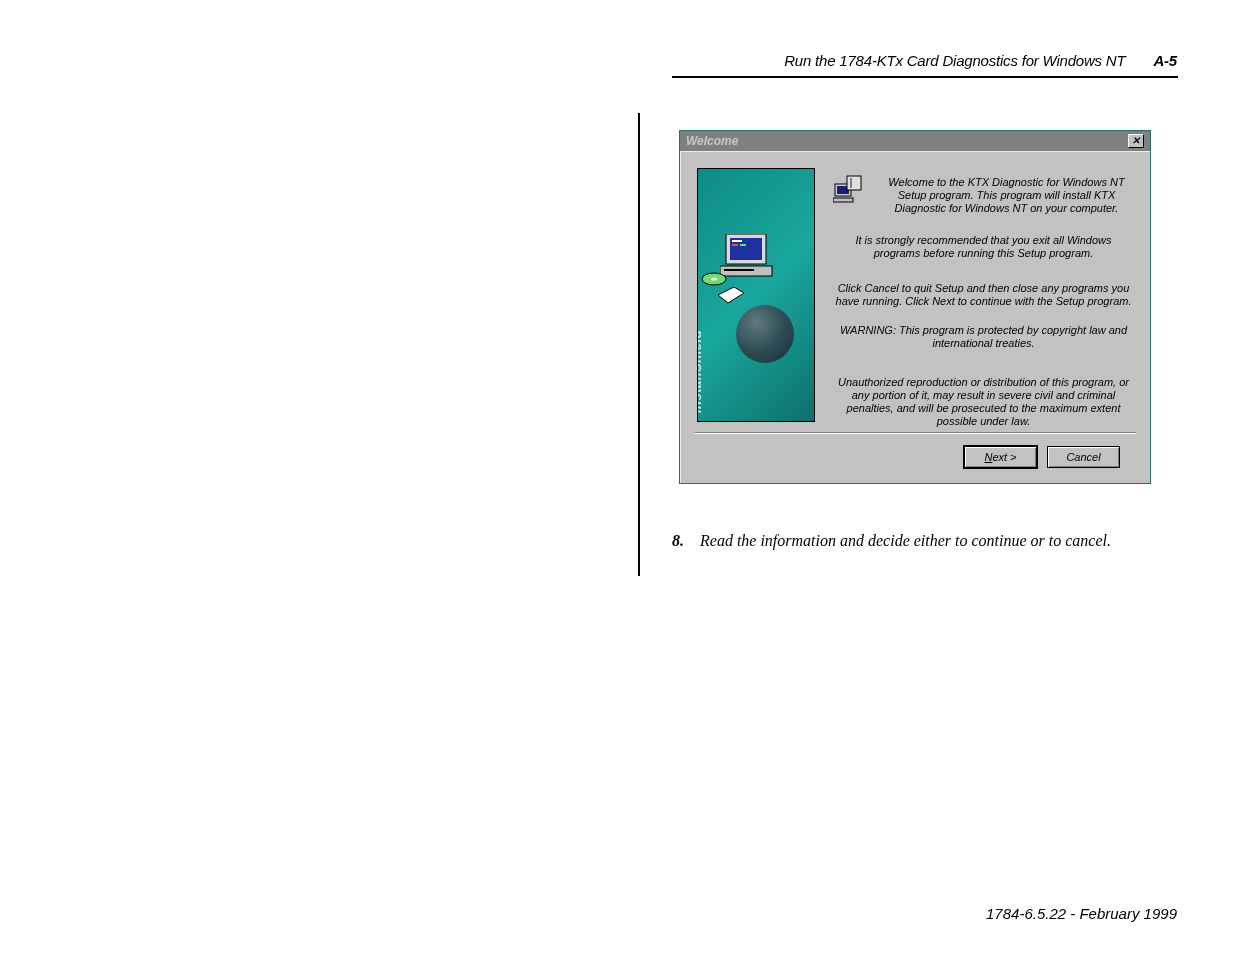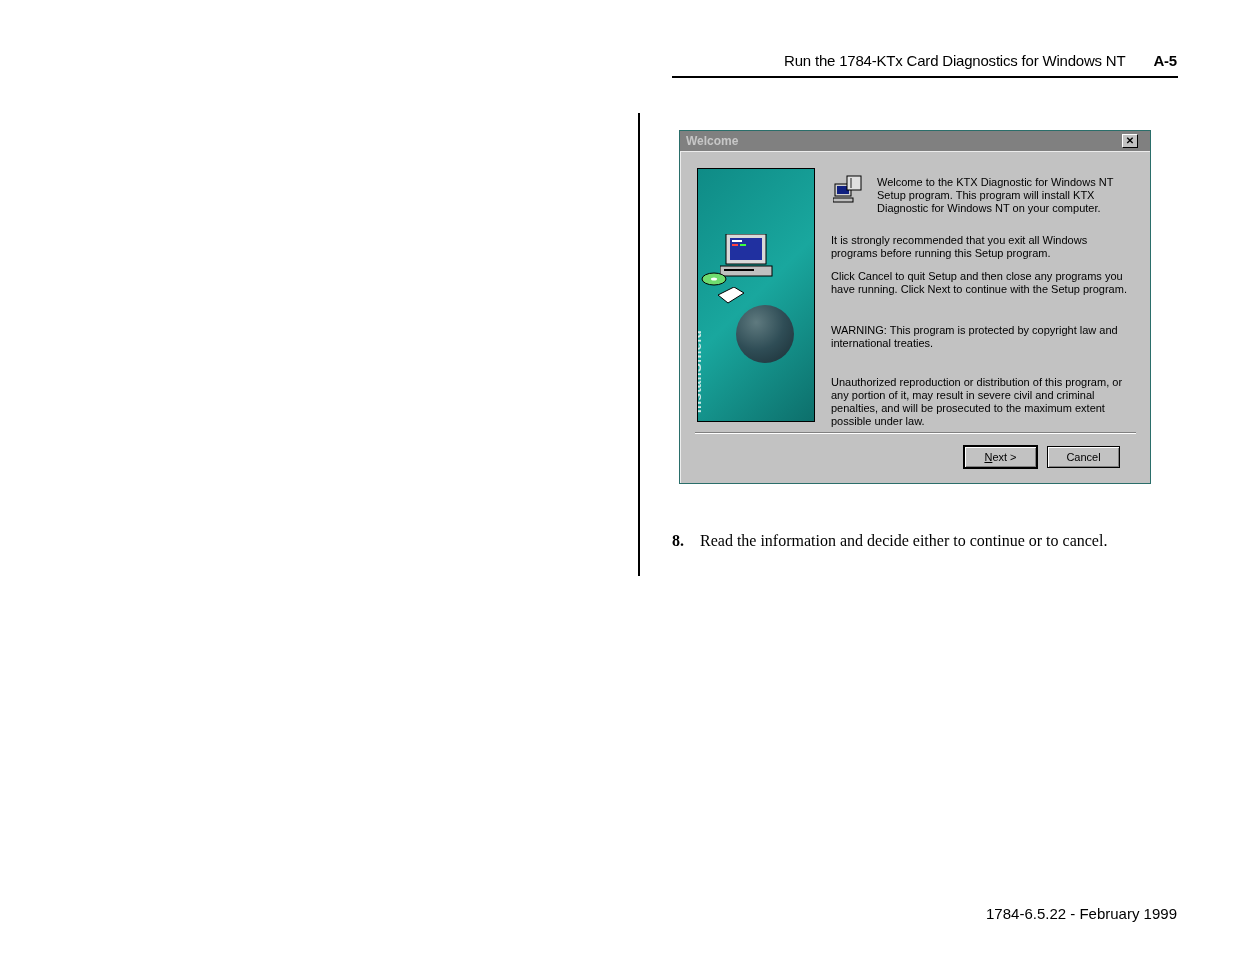--- a/index.html
+++ b/index.html
@@ -9,20 +9,21 @@
     height: 954px;
     background: #ffffff;
     font-family: "Times New Roman", Times, serif;
     color: #000;
     position: relative;
   }
   .page {
     position: relative;
     width: 1235px;
     height: 954px;
+    font-style: italic;
   }
   .header-row {
     position: absolute;
     top: 52px;
     right: 58px;
     width: 600px;
     text-align: right;
     font-family: "Helvetica Neue", Helvetica, Arial, sans-serif;
     font-size: 15px;
     letter-spacing: -0.2px;
@@ -59,21 +60,21 @@
     border: 1px solid #2a6e6a;
     box-sizing: border-box;
     background: #c2c2c2;
   }
   .titlebar {
     height: 20px;
     background: #808080;
     display: flex;
     align-items: center;
     justify-content: space-between;
-    padding: 0 12px 0 6px;
+    padding: 0 6px 0 6px;
     box-sizing: border-box;
     gap: 36px;
   }
   .titlebar-text {
     color: #c7c7c7;
     font-family: "MS Sans Serif", Tahoma, Arial, sans-serif;
     font-size: 12px;
     font-weight: 700;
   }
   .titlebar-close {
@@ -140,24 +141,25 @@
     overflow: hidden;
   }
   .dialog-text {
     position: absolute;
     left: 150px;
     right: 14px;
     font-family: "MS Sans Serif", Tahoma, Arial, sans-serif;
     font-size: 11px;
     line-height: 13px;
     color: #000;
+    text-align: center;
   }
   .para1 { top: 24px; left: 196px; }
   .para2 { top: 82px; }
-  .para3 { top: 118px; }
+  .para3 { top: 130px; }
   .para4 { top: 172px; }
   .para5 { top: 218px; margin-top: 6px; }
   .setup-icon {
     position: absolute;
     top: 22px;
     left: 152px;
     width: 30px;
     height: 30px;
   }
   .hr-sep {

